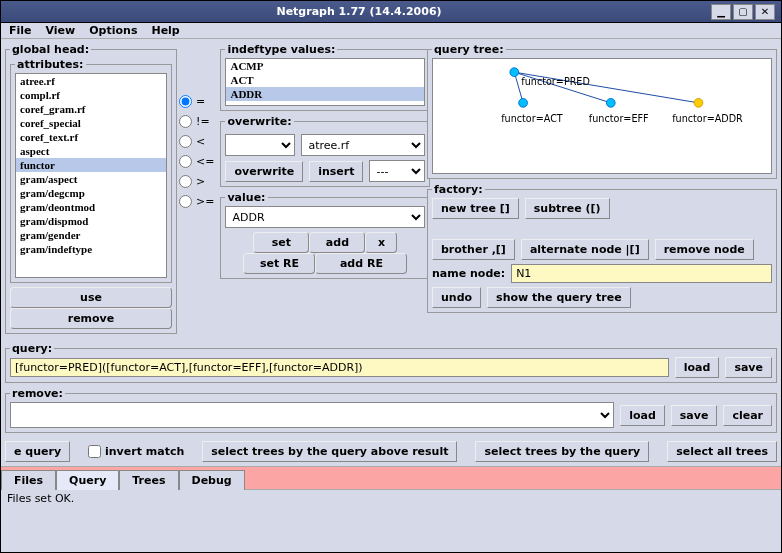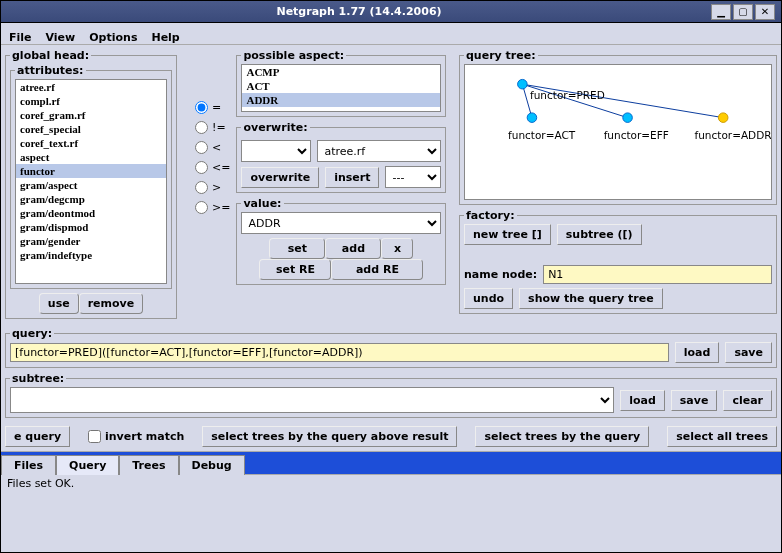--- a/index.html
+++ b/index.html
@@ -1,39 +1,39 @@
 <!DOCTYPE html>
 <html><head>
 <meta charset="utf-8">
 <style>
 * { box-sizing: border-box; margin: 0; padding: 0; font-family: "DejaVu Sans", Arial, sans-serif; font-size: 11px; }
 body { background: #d6d9e8; width: 782px; height: 553px; overflow: hidden; border: 1px solid #000; }
 .titlebar { background: linear-gradient(#4a5a8a, #3a4a7a); color: #fff; height: 22px; display: flex; align-items: center; padding: 0 6px; font-weight: bold; border-bottom: 1px solid #000; }
 .titlebar-text { flex: 1; text-align: center; }
 .titlebar-btns { display: flex; gap: 2px; }
 .titlebar-btn { width: 20px; height: 16px; background: #d6d9e8; border: 1px solid #888; display: flex; align-items: center; justify-content: center; font-size: 10px; color: #000; }
-.menubar { background: #d6d9e8; height: 22px; display: flex; padding: 8px 8px; gap: 14px; border-bottom: 1px solid #aaa; }
+.menubar { background: #d6d9e8; height: 16px; display: flex; align-items: center; padding: 0 8px; gap: 14px; border-bottom: 1px solid #aaa; }
 .menubar span { font-weight: bold; cursor: default; }
-.main { display: flex; padding: 4px; gap: 16px; }
+.main { display: flex; padding: 4px; gap: 0; }
 .col { display: flex; flex-direction: column; }
 fieldset { border: 1px solid #999; padding: 2px 4px 4px 4px; margin-bottom: 4px; background: #d6d9e8; }
 legend { font-weight: bold; padding: 0 2px; font-size: 11px; }
 .listbox { background: #fff; border: 1px solid #888; overflow-y: scroll; font-weight: bold; font-size: 11px; }
 .listbox div { padding: 1px 4px; cursor: default; white-space: nowrap; font-family: Liberation Serif, serif; }
 .listbox .sel { background: #b8c8e8; }
 button { background: #d6d9e8; border: 1px solid #888; border-top-color: #eee; border-left-color: #eee; padding: 3px 8px; font-weight: bold; font-size: 11px; cursor: pointer; }
 .btnrow { display: flex; gap: 0; }
 .btnrow button { border-radius: 4px; }
 input[type=text] { background: #fef9c3; border: 1px solid #888; padding: 2px 4px; font-size: 11px; }
 select, .combo { background: #fff; border: 1px solid #888; height: 22px; font-size: 11px; padding: 0 2px; }
 .radiocol { display: flex; flex-direction: column; gap: 7px; padding: 4px 2px; }
 .radiocol label { display: flex; align-items: center; gap: 4px; font-size: 11px; }
-.tree-canvas { background: #fff; border: 1px solid #888; height: 136px; position: relative; }
+.tree-canvas { background: #fff; border: 1px solid #888; height: 116px; position: relative; }
 .bottom-area { padding: 0 4px; }
-.tabs { display: flex; background: #1d4ed8; border-top: 1px solid #aaa; padding-top: 2px; }
+.tabs { display: flex; background: #fca5a5; border-top: 1px solid #aaa; padding-top: 2px; }
 .tab { padding: 3px 12px; border: 1px solid #888; border-bottom: none; background: #d6d9e8; margin-right: 0; font-weight: bold; position: relative; top: 1px; }
 .tab.active { background: #e6e9f8; }
 .statusbar { padding: 2px 6px; border-top: 1px solid #aaa; background: #d6d9e8; }
 .hsep { display: flex; gap: 6px; align-items: center; }
 </style>
 </head>
 <body>
 
 <div class="titlebar">
   <span class="titlebar-text">Netgraph 1.77 (14.4.2006)</span>
@@ -66,21 +66,21 @@
           <div>aspect</div>
           <div class="sel">functor</div>
           <div>gram/aspect</div>
           <div>gram/degcmp</div>
           <div>gram/deontmod</div>
           <div>gram/dispmod</div>
           <div>gram/gender</div>
           <div>gram/indeftype</div>
         </div>
     </fieldset>
-    <div class="btnrow" style="justify-content:center;margin-top:2px;">
+    <div class="btnrow" style="justify-content:center;margin-top:2px;flex-direction:column;">
       <button>use</button>
       <button>remove</button>
     </div>
   </fieldset>
 
   <div class="col" style="width:250px;">
     <div style="display:flex;gap:4px;">
       <div class="radiocol" style="margin-top:48px;">
         <label>
             <input type="radio" name="op" checked="" style="">
@@ -102,21 +102,21 @@
             <input type="radio" name="op" style="">
             <span>&gt;</span>
           </label>
         <label>
             <input type="radio" name="op" style="">
             <span>&gt;=</span>
           </label>
       </div>
       <div class="col" style="flex:1;">
         <fieldset>
-          <legend>possible aspect:</legend>
+          <legend>indeftype values:</legend>
           <div class="listbox" style="height:48px;" id="pv-list">
               <div>ACMP</div>
               <div>ACT</div>
               <div class="sel">ADDR</div>
             </div>
         </fieldset>
         <fieldset>
           <legend>overwrite:</legend>
           <div class="hsep" style="margin:4px 0;">
             <select class="combo" style="width:70px;"><option></option></select>
@@ -164,20 +164,25 @@
         </svg>
       </div>
     </fieldset>
     <fieldset>
       <legend>factory:</legend>
       <div class="hsep" style="margin-bottom:20px;">
         <button>new tree []</button>
         <button>subtree ([)</button>
       </div>
       <div class="hsep" style="margin-bottom:4px;">
+        <button>brother ,[]</button>
+        <button>alternate node |[]</button>
+        <button>remove node</button>
+      </div>
+      <div class="hsep" style="margin-bottom:4px;">
         <span style="font-weight:bold;">name node:</span>
         <input type="text" style="flex: 1 1 0%;" value="N1">
       </div>
       <div class="hsep">
         <button>undo</button>
         <button>show the query tree</button>
       </div>
     </fieldset>
   </div>
 </div>
@@ -185,21 +190,21 @@
 <div class="bottom-area">
   <fieldset>
     <legend>query:</legend>
     <div class="hsep">
       <input type="text" style="flex: 1 1 0%;" value="[functor=PRED]([functor=ACT],[functor=EFF],[functor=ADDR])">
       <button>load</button>
       <button>save</button>
     </div>
   </fieldset>
   <fieldset>
-    <legend>subtree:</legend>
+    <legend>remove:</legend>
     <div class="hsep">
       <select class="combo" style="flex:1;height:26px;"><option></option></select>
       <button>load</button>
       <button>save</button>
       <button>clear</button>
     </div>
   </fieldset>
   <div class="hsep" style="padding:4px 0;justify-content:space-between;">
     <button>e query</button>
     <label style="font-weight:bold;display:flex;align-items:flex-start;gap:4px;">

